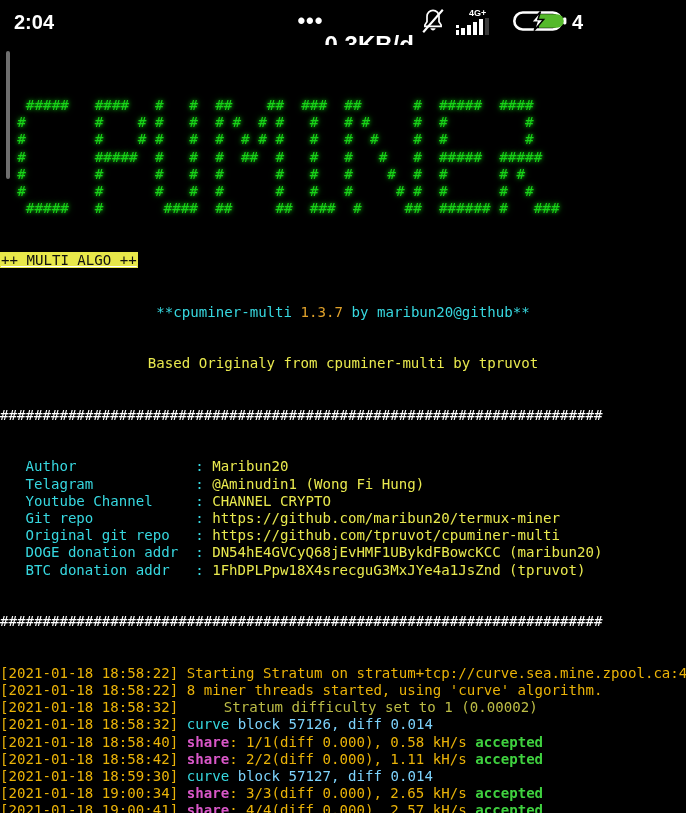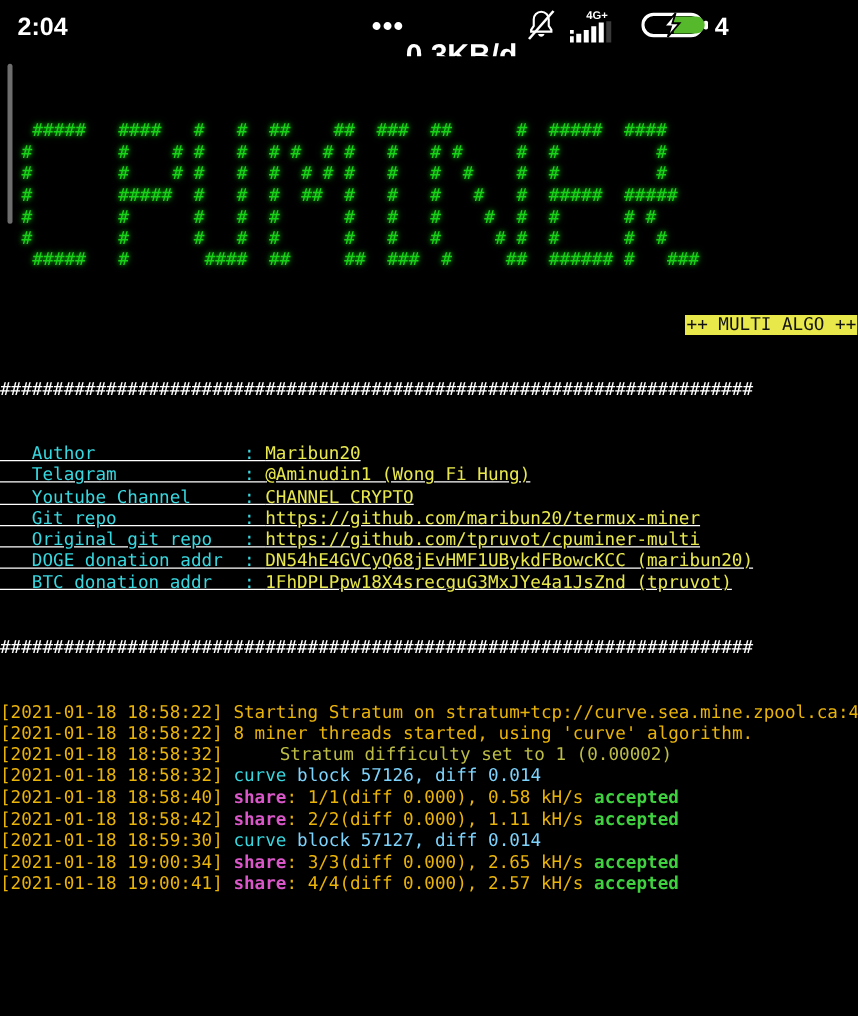--- a/index.html
+++ b/index.html
@@ -93,42 +93,43 @@
   .art {
     color: #18d318;
     text-shadow: 0 0 4px rgba(24,211,24,0.85), 0 0 8px rgba(24,211,24,0.35);
     white-space: pre;
     font-size: 14.3px;
     line-height: 17.3px;
     display: block;
   }
   .banner-row {
     display: block;
-    text-align: right;
+    text-align: left;
     height: 17px;
     line-height: 17px;
+    text-decoration: underline;
   }
   .banner {
     background: #e8e84a;
     color: #111111;
     padding: 0 1px;
     font-size: 14.1px;
   }
   .centerline { display: block; text-align: center; }
   .cy { color: #37d8e0; }
   .ye { color: #e9e94e; }
   .or { color: #e0a12a; }
   .wh { color: #eab308; }
   .gr { color: #3fd13f; font-weight: bold; }
   .mg { color: #d957c8; font-weight: bold; }
   .tl { color: #7dd3fc; }
   .dy { color: #bdbd46; margin-left: 37px; }
   .sep { color: #ffffff; display:block; }
   .loghost { display: block; }
-  .infoline { display: block; text-decoration: underline; }
+  .infoline { display: block; }
 </style>
 </head>
 <body>
 
 <div id="statusbar">
   <div class="clock">2:04</div>
   <div class="spacer"></div>
   <div class="right">
     <span class="sb-dots">•••</span>
     <span class="netspeed">0,3KB/d</span>
@@ -168,18 +169,20 @@
 <div id="terminal">
   <div id="scrollbar"></div>
   <div id="art-block" class="art">   #####   ####   #   #  ##    ##  ###  ##      #  #####  ####
   #        #    # #   #  # #  # #   #   # #     #  #         #
   #        #    # #   #  #  # # #   #   #  #    #  #         #
   #        #####  #   #  #  ##  #   #   #   #   #  #####  #####
   #        #      #   #  #      #   #   #    #  #  #      # #
   #        #      #   #  #      #   #   #     # #  #      #  #
    #####   #       ####  ##     ##  ###  #     ##  ###### #   ###</div>
   <div class="banner-row"><span class="banner">++ MULTI ALGO ++</span></div>
+  <div id="title-line" class="centerline"><span class="cy">**cpuminer-multi </span><span class="or">1.3.7</span><span class="cy"> by maribun20@github**</span></div>
+  <div id="subtitle-line" class="centerline ye">Based Originaly from cpuminer-multi by tpruvot</div>
   <div class="sep">#######################################################################</div>
   <div id="info-block"><div class="infoline"><span class="cy">   Author              : </span><span class="ye">Maribun20</span></div><div class="infoline"><span class="cy">   Telagram            : </span><span class="ye">@Aminudin1 (Wong Fi Hung)</span></div><div class="infoline"><span class="cy">   Youtube Channel     : </span><span class="ye">CHANNEL CRYPTO</span></div><div class="infoline"><span class="cy">   Git repo            : </span><span class="ye">https://github.com/maribun20/termux-miner</span></div><div class="infoline"><span class="cy">   Original git repo   : </span><span class="ye">https://github.com/tpruvot/cpuminer-multi</span></div><div class="infoline"><span class="cy">   DOGE donation addr  : </span><span class="ye">DN54hE4GVCyQ68jEvHMF1UBykdFBowcKCC (maribun20)</span></div><div class="infoline"><span class="cy">   BTC donation addr   : </span><span class="ye">1FhDPLPpw18X4srecguG3MxJYe4a1JsZnd (tpruvot)</span></div></div>
   <div class="sep">#######################################################################</div>
   <div id="log-block"><div class="loghost"><span class="wh">[2021-01-18 18:58:22]</span><span class="wh"> </span><span class="wh">Starting Stratum on stratum+tcp://curve.sea.mine.zpool.ca:4633</span></div><div class="loghost"><span class="wh">[2021-01-18 18:58:22]</span><span class="wh"> </span><span class="wh">8 miner threads started, using 'curve' algorithm.</span></div><div class="loghost"><span class="wh">[2021-01-18 18:58:32]</span><span class="wh"> </span><span class="dy">Stratum difficulty set to 1 (0.00002)</span></div><div class="loghost"><span class="wh">[2021-01-18 18:58:32]</span><span class="wh"> </span><span class="cy">curve</span><span class="tl"> </span><span class="tl">block</span><span class="tl"> </span><span class="tl">57126</span><span class="tl">, </span><span class="tl">diff</span><span class="tl"> </span><span class="tl">0.014</span></div><div class="loghost"><span class="wh">[2021-01-18 18:58:40]</span><span class="wh"> </span><span class="mg">share</span><span class="wh">: 1/1(diff 0.000), 0.58 kH/s </span><span class="gr">accepted</span></div><div class="loghost"><span class="wh">[2021-01-18 18:58:42]</span><span class="wh"> </span><span class="mg">share</span><span class="wh">: 2/2(diff 0.000), 1.11 kH/s </span><span class="gr">accepted</span></div><div class="loghost"><span class="wh">[2021-01-18 18:59:30]</span><span class="wh"> </span><span class="cy">curve</span><span class="tl"> </span><span class="tl">block</span><span class="tl"> </span><span class="tl">57127</span><span class="tl">, </span><span class="tl">diff</span><span class="tl"> </span><span class="tl">0.014</span></div><div class="loghost"><span class="wh">[2021-01-18 19:00:34]</span><span class="wh"> </span><span class="mg">share</span><span class="wh">: 3/3(diff 0.000), 2.65 kH/s </span><span class="gr">accepted</span></div><div class="loghost"><span class="wh">[2021-01-18 19:00:41]</span><span class="wh"> </span><span class="mg">share</span><span class="wh">: 4/4(diff 0.000), 2.57 kH/s </span><span class="gr">accepted</span></div></div>
   
 </div>
 
 </body></html>

